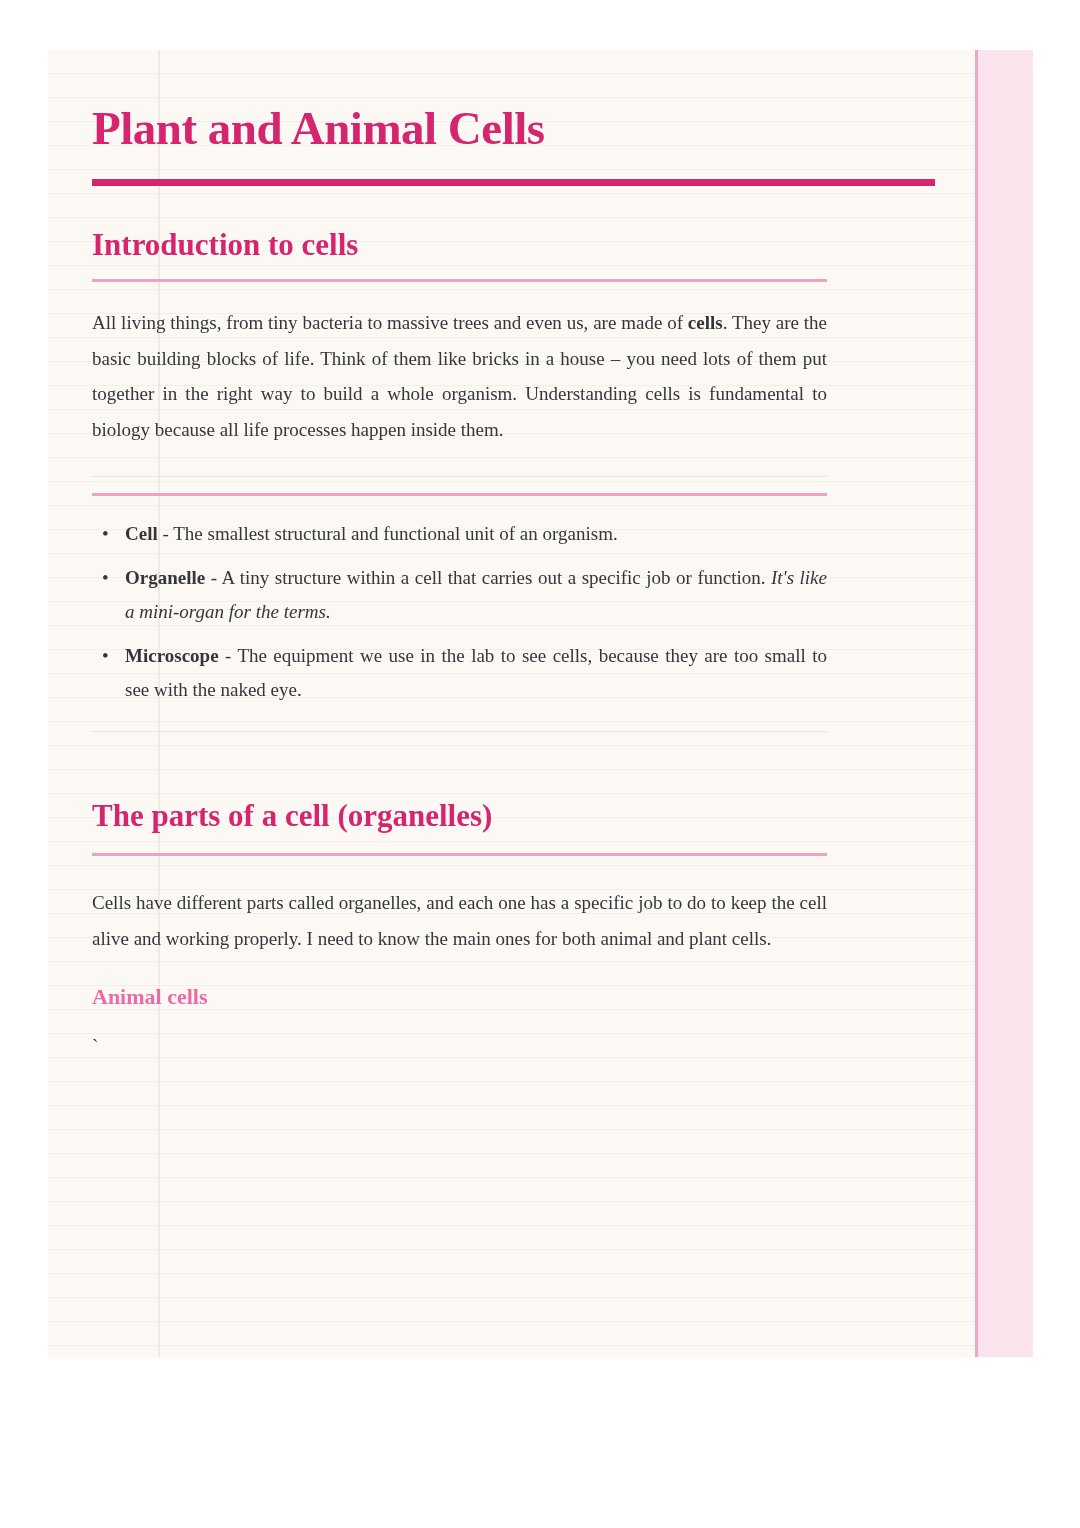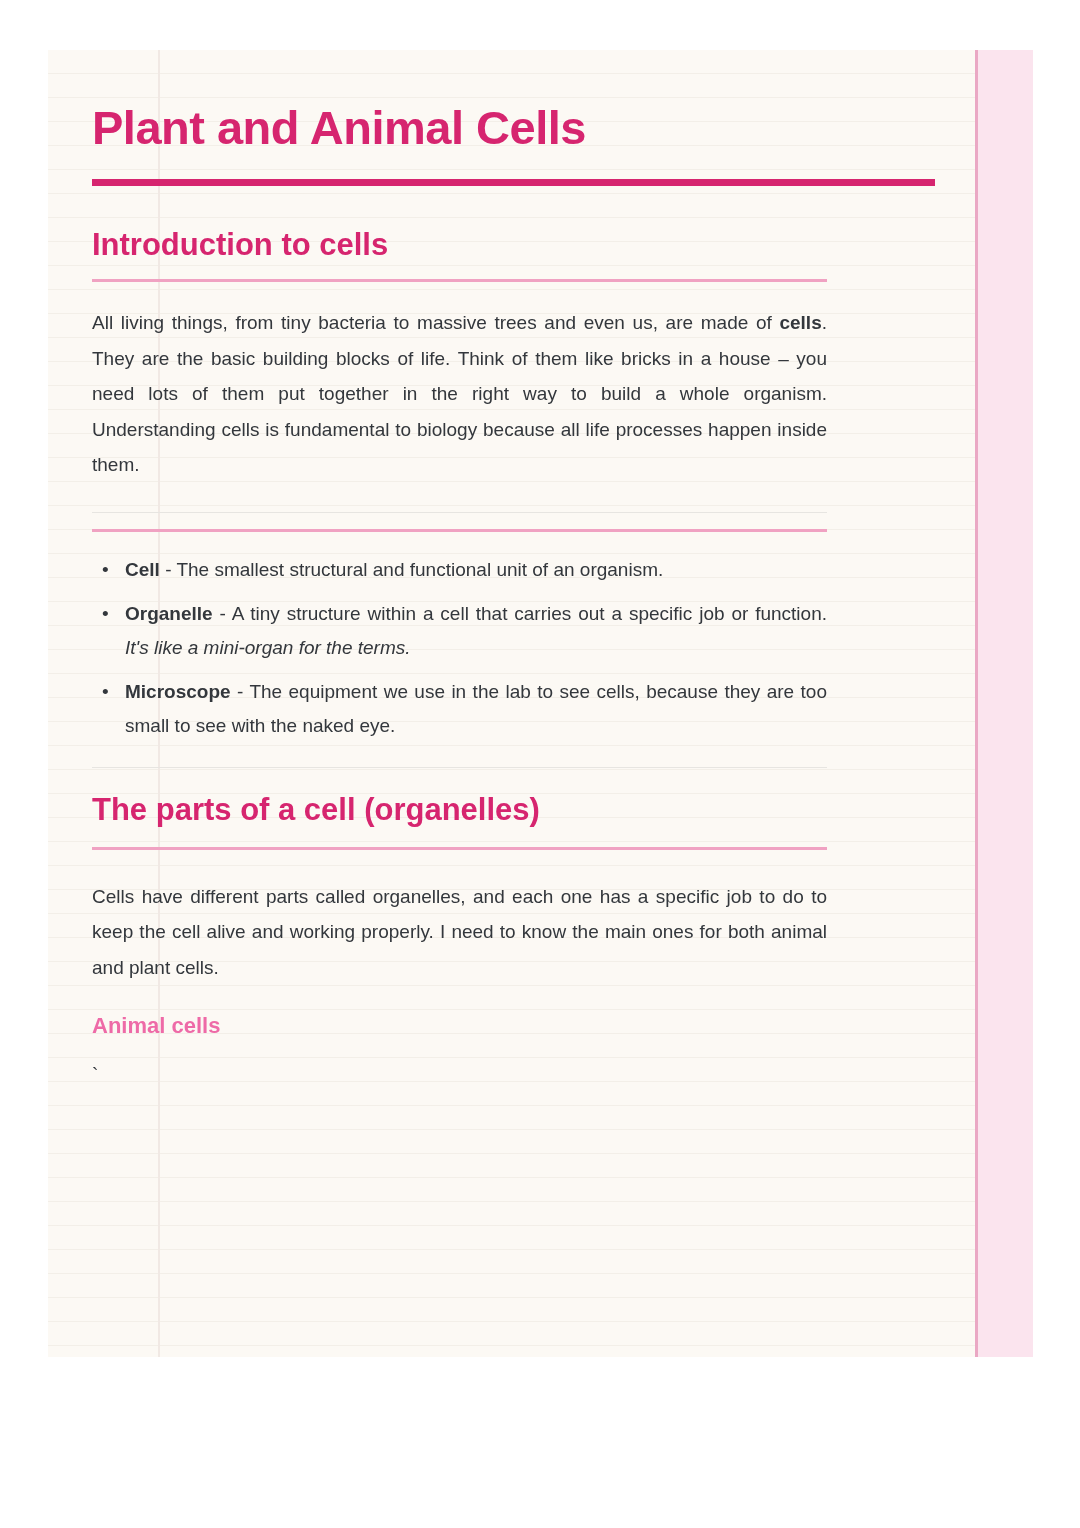--- a/index.html
+++ b/index.html
@@ -19,20 +19,21 @@
   body{
     font-family:"Liberation Sans","DejaVu Sans",sans-serif;
     color:var(--body_text,#33373c);
   }
   .canvas{
     position:relative;
     width:1080px;
     height:1357px;
     background:#ffffff;
     overflow:hidden;
+    font-family:Liberation Serif, serif;
   }
   .page{
     position:absolute;
     left:48px; top:50px;
     width:985px; height:1427px;
     background-color:var(--page_bg,#fcf9f4);
     background-image:repeating-linear-gradient(
       to bottom,
       transparent 0, transparent 23px,
       rgba(203,192,178,0.18) 23px, rgba(203,192,178,0.18) 24px);
@@ -114,21 +115,21 @@
   }
   ul.term-list li:last-child{margin-bottom:0;}
   ul.term-list li .bullet-dot{
     position:absolute;
     left:10px; top:0;
     font-size:19px;
     color:var(--body_text,#33373c);
   }
   .term{font-weight:700;}
   .divider-2{margin-top:24px;}
-  .h2-parts{margin-top:22px;}
+  .h2-parts{margin-top:64px;}
   .underline-parts{margin-top:17px;}
   .p-parts{margin-top:29px;}
   h3.sub-heading{
     margin-top:24px;
     font-size:22px;
     line-height:33px;
     font-weight:700;
     color:var(--subheading,#ee6aa7);
   }
   .p-animal{margin-top:25px;}

